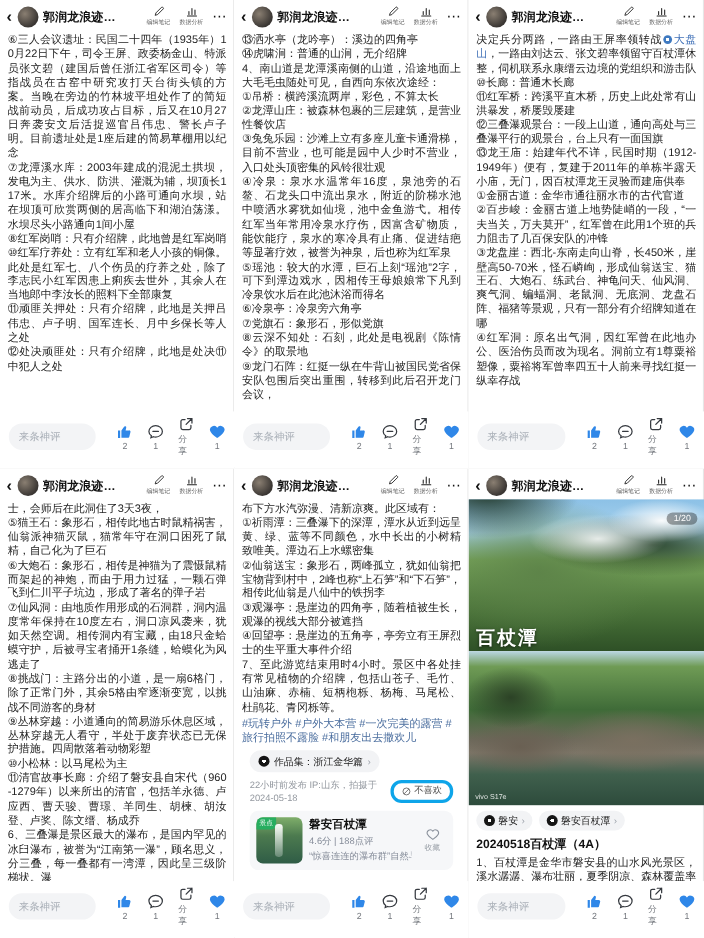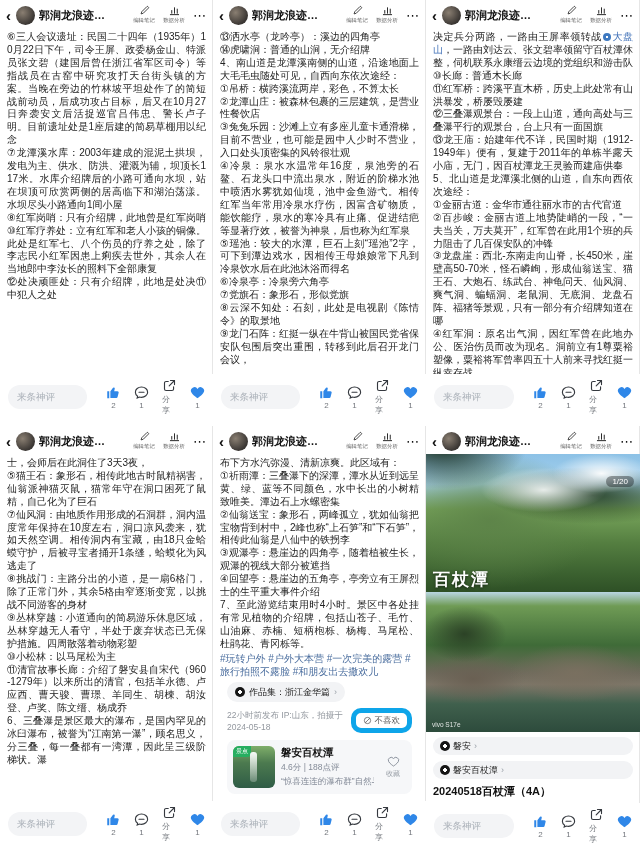--- a/index.html
+++ b/index.html
@@ -35,21 +35,21 @@
   .acount{font-size:8px;color:#73777d;}
   
   .coll-row{padding:4px 7px 2px 7px;}
   .coll-pill{display:inline-flex;align-items:center;gap:4px;background:#f2f3f5;border-radius:11px;
              height:20px;padding:0 8px;font-size:9px;color:#222;}
   .dot-icon{width:10px;height:10px;border-radius:50%;flex:0 0 10px;
             background:radial-gradient(circle,#fff 0 1.6px,#151515 1.6px);}
   .pill-chev{color:#9aa0a8;font-size:9px;}
   .meta-row{display:flex;align-items:center;padding:4px 7px 2px 7px;}
   .meta-text{font-size:8.5px;color:#93989f;flex:1;}
-  .dislike{display:inline-flex;align-items:center;gap:3px;border:5px solid #0ea5e9;border-radius:10px;
+  .dislike{display:inline-flex;align-items:center;gap:3px;border:3px solid #0ea5e9;border-radius:10px;
            padding:1.5px 7px;font-size:8.5px;color:#555;}
   .dk-icon{width:9px;height:9px;color:#555;}
   .poi-card{margin:5px 7px 0 7px;background:#f6f7f9;border-radius:8px;padding:6px;display:flex;gap:6px;align-items:center;}
   .poi-thumb{width:42px;height:42px;border-radius:6px;flex:0 0 42px;position:relative;overflow:hidden;
     background:linear-gradient(180deg,#7fae6a 0%,#4c7a4f 40%,#2f5c46 100%);}
   .poi-thumb::after{content:"";position:absolute;left:17px;top:6px;width:7px;height:30px;border-radius:3px;
     background:linear-gradient(180deg,rgba(255,255,255,.95),rgba(255,255,255,.25));}
   .poi-tag{position:absolute;left:0;top:0;background:#27ae60;color:#fff;font-size:6px;padding:1px 3px;border-radius:0 0 4px 0;}
   .poi-mid{flex:1;min-width:0;}
   .poi-title{font-size:10.5px;font-weight:700;color:#111;}
@@ -60,32 +60,32 @@
   .fav-label{font-size:7px;color:#9aa0a8;}
   
   .photo1{height:138px;flex:0 0 138px;position:relative;
     background:
      radial-gradient(70px 28px at 82% 14%, rgba(255,255,255,.95), rgba(255,255,255,0) 70%),
      radial-gradient(90px 32px at 55% 26%, rgba(255,255,255,.85), rgba(255,255,255,0) 70%),
      radial-gradient(120px 60px at 8% -5%, rgba(25,45,25,.95), rgba(25,45,25,0) 70%),
      radial-gradient(170px 46px at 78% 30%, rgba(28,52,28,.85), rgba(28,52,28,0) 62%),
      radial-gradient(150px 95px at 30% 48%, rgba(92,130,72,.9), rgba(92,130,72,0) 72%),
      linear-gradient(180deg,#8cc1e6 0%,#a9d3ee 22%,#79a65c 40%,#557f41 64%,#3c6230 86%,#2e5026 100%);}
-  .photo-badge{position:absolute;top:22px;right:6px;background:rgba(0,0,0,.35);color:#fff;font-size:8px;
+  .photo-badge{position:absolute;top:12px;right:6px;background:rgba(0,0,0,.35);color:#fff;font-size:8px;
                padding:1px 6px;border-radius:8px;}
   .photo-caption{position:absolute;left:7px;bottom:1px;color:#fff;font-size:17px;font-weight:800;letter-spacing:2px;
                  text-shadow:0 1px 3px rgba(0,0,0,.65);}
   .photo2{height:140px;flex:0 0 140px;position:relative;
     background:
      radial-gradient(60px 40px at 18% 30%, rgba(40,60,35,.9), rgba(40,60,35,0) 70%),
      radial-gradient(95px 42px at 70% 58%, rgba(122,112,96,.95), rgba(122,112,96,0) 70%),
      radial-gradient(75px 36px at 22% 62%, rgba(105,95,82,.95), rgba(105,95,82,0) 70%),
      linear-gradient(180deg,#b9d6e2 0%,#6f9b55 10%,#3f6b38 38%,#6e6a5c 58%,#7d7668 66%,#40604d 80%,#2d4b3c 100%);}
   .watermark{position:absolute;left:6px;bottom:4px;color:rgba(255,255,255,.85);font-size:6.5px;}
-  .tags-row{display:flex;gap:6px;padding:5px 7px 2px 7px;flex-direction:column;}
+  .tags-row{display:flex;gap:6px;padding:5px 7px 2px 7px;}
   .tag-pill{display:inline-flex;align-items:center;gap:3px;background:#f2f3f5;border-radius:10px;height:18px;
             padding:0 7px;font-size:9px;color:#222;}
   .p6-title{padding:3px 7px 1px 7px;font-size:11px;font-weight:800;color:#111;}
   svg.defs{position:absolute;width:0;height:0;}
 </style>
 </head>
 <body>
 
 <svg class="defs" xmlns="http://www.w3.org/2000/svg">
   <defs>
@@ -140,20 +140,21 @@
         <span class="hlabel">数据分析</span>
       </span>
       <span class="more">⋯</span>
     </header>
     <div class="p-body">
 
     <p class="para">⑥三人会议遗址：民国二十四年（1935年）10月22日下午，司令王屏、政委杨金山、特派员张文碧（建国后曾任浙江省军区司令）等指战员在古窑中研究攻打天台街头镇的方案。当晚在旁边的竹林坡平坦处作了的简短战前动员，后成功攻占目标，后又在10月27日奔袭安文后活捉巡官吕伟忠、警长卢子明。目前遗址处是1座后建的简易草棚用以纪念</p>
         <p class="para">⑦龙潭溪水库：2003年建成的混泥土拱坝，发电为主、供水、防洪、灌溉为辅，坝顶长117米。水库介绍牌后的小路可通向水坝，站在坝顶可欣赏两侧的居高临下和湖泊荡漾。水坝尽头小路通向1间小屋</p>
         <p class="para">⑧红军岗哨：只有介绍牌，此地曾是红军岗哨</p>
         <p class="para">⑩红军疗养处：立有红军和老人小孩的铜像。此处是红军七、八个伤员的疗养之处，除了李志民小红军因患上痢疾去世外，其余人在当地郎中李汝长的照料下全部康复</p>
+        <p class="para">⑪顽匪关押处：只有介绍牌，此地是关押吕伟忠、卢子明、国军连长、月中乡保长等人之处</p>
         <p class="para">⑫处决顽匪处：只有介绍牌，此地是处决⑪中犯人之处</p>
       </div>
     <footer class="p-foot">
       <span class="cinput">来条神评</span>
       <span class="act">
           <svg class="aicon blue">
             <use href="#ic-thumb"></use>
           </svg>
           <span class="acount">2</span>
         </span>
@@ -262,21 +263,20 @@
       </span>
       <span class="more">⋯</span>
     </header>
     <div class="p-body">
       <p class="para"><span>决定兵分两路，一路由王屏率领转战</span><span class="inlink"><span class="inlink-icon"></span><span>大盘山</span></span><span>，一路由刘达云、张文碧率领留守百杖潭休整，伺机联系永康缙云边境的党组织和游击队⑩长廊：普通木长廊</span></p>
       <div>
 
       <p class="para">⑪红军桥：跨溪平直木桥，历史上此处常有山洪暴发，桥屡毁屡建</p>
           <p class="para">⑫三叠瀑观景台：一段上山道，通向高处与三叠瀑平行的观景台，台上只有一面国旗</p>
           <p class="para">⑬龙王庙：始建年代不详，民国时期（1912-1949年）便有，复建于2011年的单栋半露天小庙，无门，因百杖潭龙王灵验而建庙供奉</p>
-          <p class="para">5、北山道是龙潭溪北侧的山道，自东向西依次途经：</p>
           <p class="para">①金丽古道：金华市通往丽水市的古代官道</p>
           <p class="para">②百步峻：金丽古道上地势陡峭的一段，“一夫当关，万夫莫开”，红军曾在此用1个班的兵力阻击了几百保安队的冲锋</p>
           <p class="para">③龙盘崖：西北-东南走向山脊，长450米，崖壁高50-70米，怪石嶙峋，形成仙翁送宝、猫王石、大炮石、练武台、神龟问天、仙风洞、爽气洞、蝙蝠洞、老鼠洞、无底洞、龙盘石阵、福猪等景观，只有一部分有介绍牌知道在哪</p>
           <p class="para">④红军洞：原名出气洞，因红军曾在此地办公、医治伤员而改为现名。洞前立有1尊粟裕塑像，粟裕将军曾率四五十人前来寻找红挺一纵幸存战</p>
         </div>
     </div>
     <footer class="p-foot">
       <span class="cinput">来条神评</span>
       <span class="act">
           <svg class="aicon blue">
@@ -322,20 +322,21 @@
             <use href="#ic-chart"></use>
           </svg>
         <span class="hlabel">数据分析</span>
       </span>
       <span class="more">⋯</span>
     </header>
     <div class="p-body">
 
     <p class="para">士，会师后在此洞住了3天3夜，</p>
         <p class="para">⑤猫王石：象形石，相传此地古时鼠精祸害，仙翁派神猫灭鼠，猫常年守在洞口困死了鼠精，自己化为了巨石</p>
+        <p class="para">⑥大炮石：象形石，相传是神猫为了震慑鼠精而架起的神炮，而由于用力过猛，一颗石弹飞到仁川平子坑边，形成了著名的弹子岩</p>
         <p class="para">⑦仙风洞：由地质作用形成的石洞群，洞内温度常年保持在10度左右，洞口凉风袭来，犹如天然空调。相传洞内有宝藏，由18只金蛤蟆守护，后被寻宝者捅开1条缝，蛤蟆化为风逃走了</p>
         <p class="para">⑧挑战门：主路分出的小道，是一扇6格门，除了正常门外，其余5格由窄逐渐变宽，以挑战不同游客的身材</p>
         <p class="para">⑨丛林穿越：小道通向的简易游乐休息区域，丛林穿越无人看守，半处于废弃状态已无保护措施。四周散落着动物彩塑</p>
         <p class="para">⑩小松林：以马尾松为主</p>
         <p class="para">⑪清官故事长廊：介绍了磐安县自宋代（960-1279年）以来所出的清官，包括羊永德、卢应西、曹天骏、曹璟、羊同生、胡楝、胡汝登、卢奖、陈文缙、杨成乔</p>
         <p class="para">6、三叠瀑是景区最大的瀑布，是国内罕见的冰臼瀑布，被誉为“江南第一瀑”，顾名思义，分三叠，每一叠都有一湾潭，因此呈三级阶梯状。瀑</p>
       </div>
     <footer class="p-foot">
       <span class="cinput">来条神评</span>
       <span class="act">

